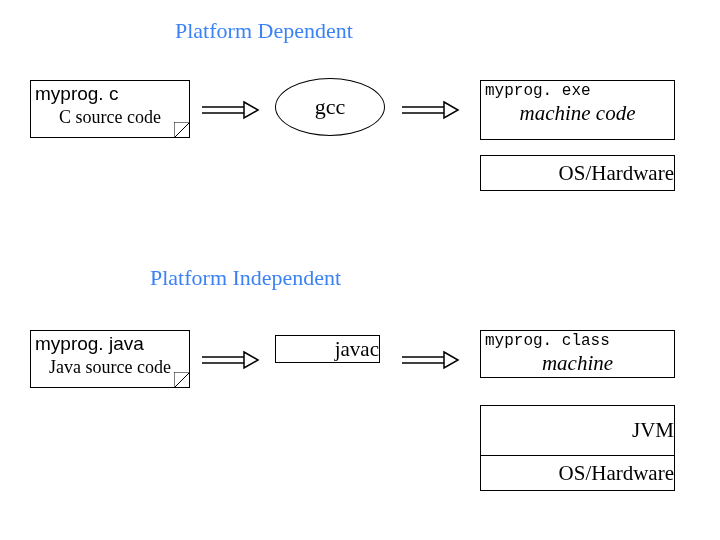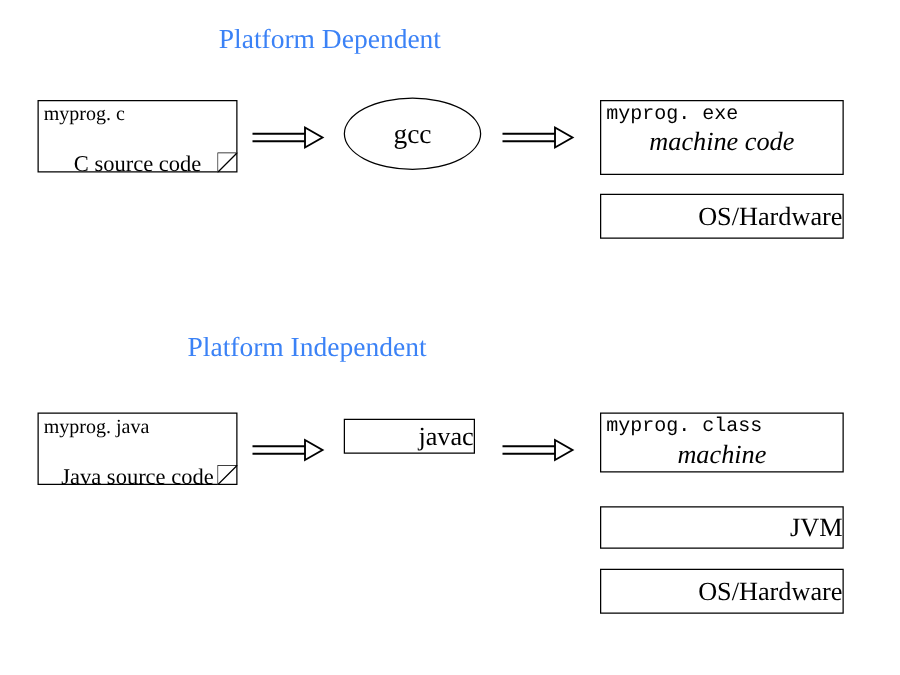--- a/index.html
+++ b/index.html
@@ -18,29 +18,29 @@
       color: #3b82f6;
     }
     .source-box {
       position: absolute;
       width: 160px;
       height: 58px;
       border: 1px solid #000;
       background: #fff;
     }
     .source-box .filename {
-      font-family: Liberation Serif, serif;
-      font-size: 16px;
+      font-family: Liberation Sans, sans-serif;
+      font-size: 19px;
       padding: 2px 4px;
     }
     .source-box .filetype {
       font-family: "Times New Roman", serif;
       font-size: 18px;
       text-align: center;
-      margin-top: 18px;
+      margin-top: 0;
     }
     .source-box::after {
       
       content: "";
       position: absolute;
       right: -1px;
       bottom: -1px;
       width: 14px;
       height: 14px;
       border-bottom: 1px solid transparent;
@@ -147,19 +147,19 @@
   <line x1="2" y1="7" x2="44" y2="7" stroke="#000" stroke-width="1.5"></line>
   <line x1="2" y1="13" x2="44" y2="13" stroke="#000" stroke-width="1.5"></line>
   <polygon points="44,2 58,10 44,18" fill="none" stroke="#000" stroke-width="1.5"></polygon>
 </svg>
 
 <div class="rect-box" style="left:480px; top:330px; width:195px; height:48px;">
   <div class="filename">myprog. class</div>
   <div class="big-label">machine</div>
 </div>
 
-<div class="plain-box" style="left:480px; top:405px; width:195px; height:34px;">
+<div class="plain-box" style="left:480px; top:405px; width:195px; height:51px;">
   <span>JVM</span>
 </div>
 
 <div class="plain-box" style="left:480px; top:455px; width:195px; height:36px;">
   <span>OS/Hardware</span>
 </div>
 
 </body></html>

